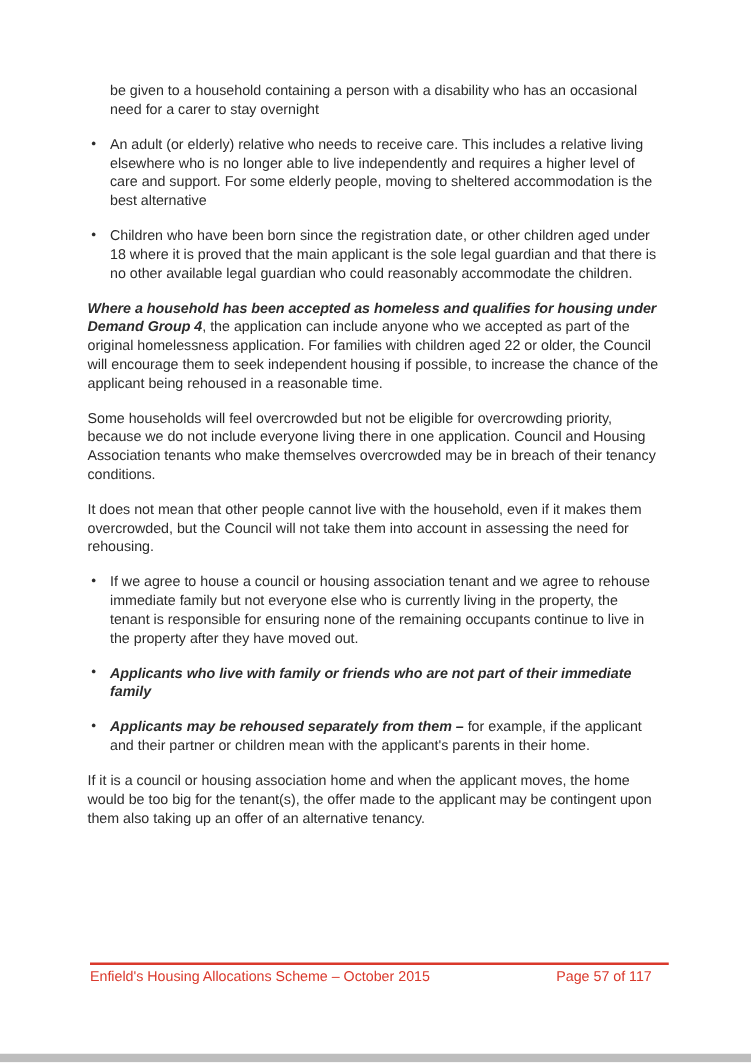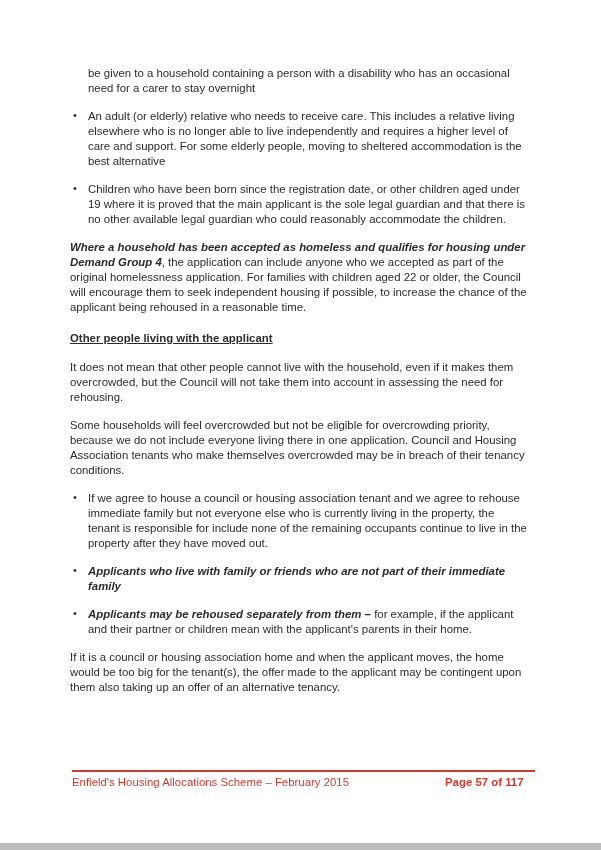--- a/index.html
+++ b/index.html
@@ -48,21 +48,20 @@
     position: absolute;
     left: 72px;
     top: 775px;
     color: #da382b;
   }
   .footer-right {
     position: absolute;
     left: 445px;
     top: 775px;
     color: #da382b;
-    font-weight: bold;
   }
   .bottom-bar {
     position: absolute;
     left: 0;
     bottom: 0;
     width: 601px;
     height: 7px;
     background: #bdbdbd;
   }
 </style>
@@ -74,53 +73,52 @@
 
     <div class="block indent">be given to a household containing a person with a disability who has an occasional need for a carer to stay overnight</div>
 
     <div class="li">
       <span class="dot">•</span>
       <span>An adult (or elderly) relative who needs to receive care.  This includes a relative living elsewhere who is no longer able to live independently and requires a higher level of care and support.  For some elderly people, moving to sheltered accommodation is the best alternative</span>
     </div>
 
     <div class="li">
       <span class="dot">•</span>
-      <span>Children who have been born since the registration date, or other children aged under 19 where it is proved that the main applicant is the sole legal guardian and that there is no other available legal guardian who could reasonably accommodate the children.</span>
+      <span>Children who have been born since the registration date, or other children aged under 18 where it is proved that the main applicant is the sole legal guardian and that there is no other available legal guardian who could reasonably accommodate the children.</span>
     </div>
 
     <div class="block">
       <span class="bold">Where a household has been accepted as homeless and qualifies for housing under Demand Group 4</span><span>, the application can include anyone who we accepted as part of the original homelessness application. For families with children aged 22 or older, the Council will encourage them to seek independent housing if possible, to increase the chance of the applicant being rehoused in a reasonable time.</span>
     </div>
 
-    <div class="heading">Other people living with the applicant</div>
 
 
+    <div class="block">Some households will feel overcrowded but not be eligible for overcrowding priority, because we do not include everyone living there in one application.  Council and Housing Association tenants who make themselves overcrowded may be in breach of their tenancy conditions.</div>
+
     <div class="block">It does not mean that other people cannot live with the household, even if it makes them overcrowded, but the Council will not take them into account in assessing the need for rehousing.</div>
-
-    <div class="block">Some households will feel overcrowded but not be eligible for overcrowding priority, because we do not include everyone living there in one application.  Council and Housing Association tenants who make themselves overcrowded may be in breach of their tenancy conditions.</div>
 
     <div class="li">
       <span class="dot">•</span>
       <div>
-        <div>If we agree to house a council or housing association tenant and we agree to rehouse immediate family but not everyone else who is currently living in the property, the tenant is responsible for include none of the remaining occupants continue to live in the property after they have moved out.</div>
+        <div>If we agree to house a council or housing association tenant and we agree to rehouse immediate family but not everyone else who is currently living in the property, the tenant is responsible for ensuring none of the remaining occupants continue to live in the property after they have moved out.</div>
       </div>
     </div>
 
     <div class="li">
       <span class="dot">•</span>
       <span class="bold">Applicants who live with family or friends who are not part of their immediate family</span>
     </div>
 
     <div class="li">
       <span class="dot">•</span>
       <span class="bold">Applicants may be rehoused separately from them –</span><span> for example, if the applicant and their partner or children mean with the applicant's parents in their home.</span>
     </div>
 
     <div class="block">If it is a council or housing association home and when the applicant moves, the home would be too big for the tenant(s), the offer made to the applicant may be contingent upon them also taking up an offer of an alternative tenancy.</div>
 
   </div>
 
   <div class="footer-rule"></div>
-  <div class="footer-left">Enfield's Housing Allocations Scheme – February 2015</div>
+  <div class="footer-left">Enfield's Housing Allocations Scheme – October 2015</div>
   <div class="footer-right">Page 57 of 117</div>
 
   <div class="bottom-bar"></div>
 </div>
 
 </body></html>

